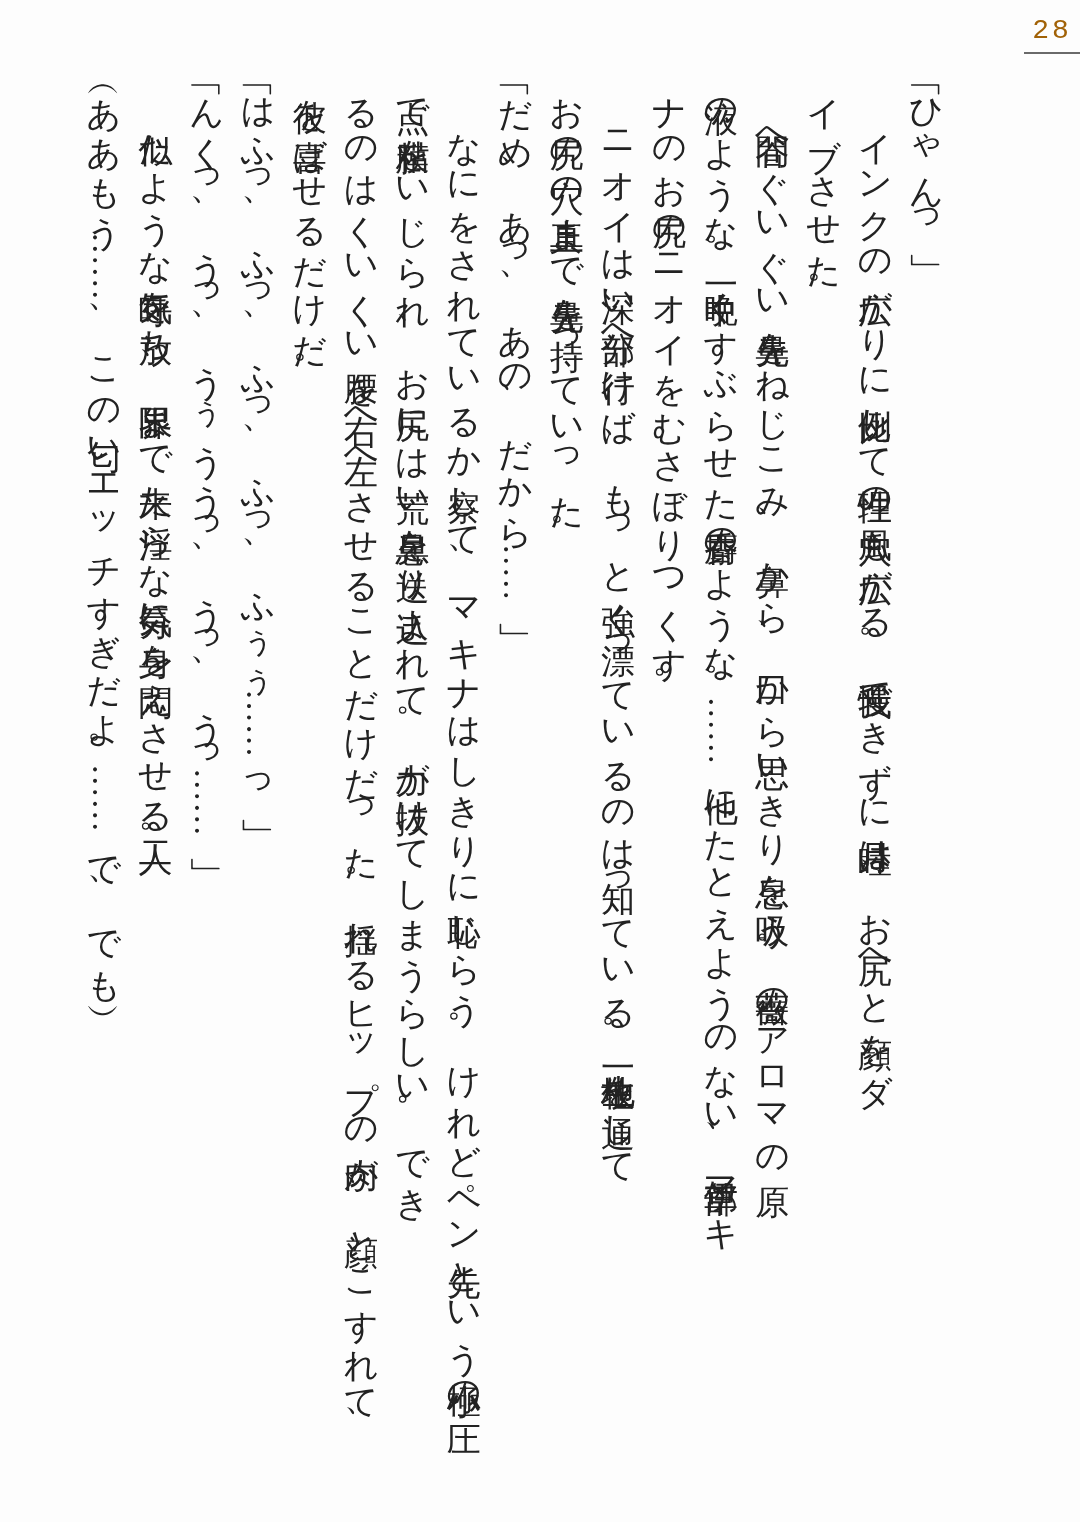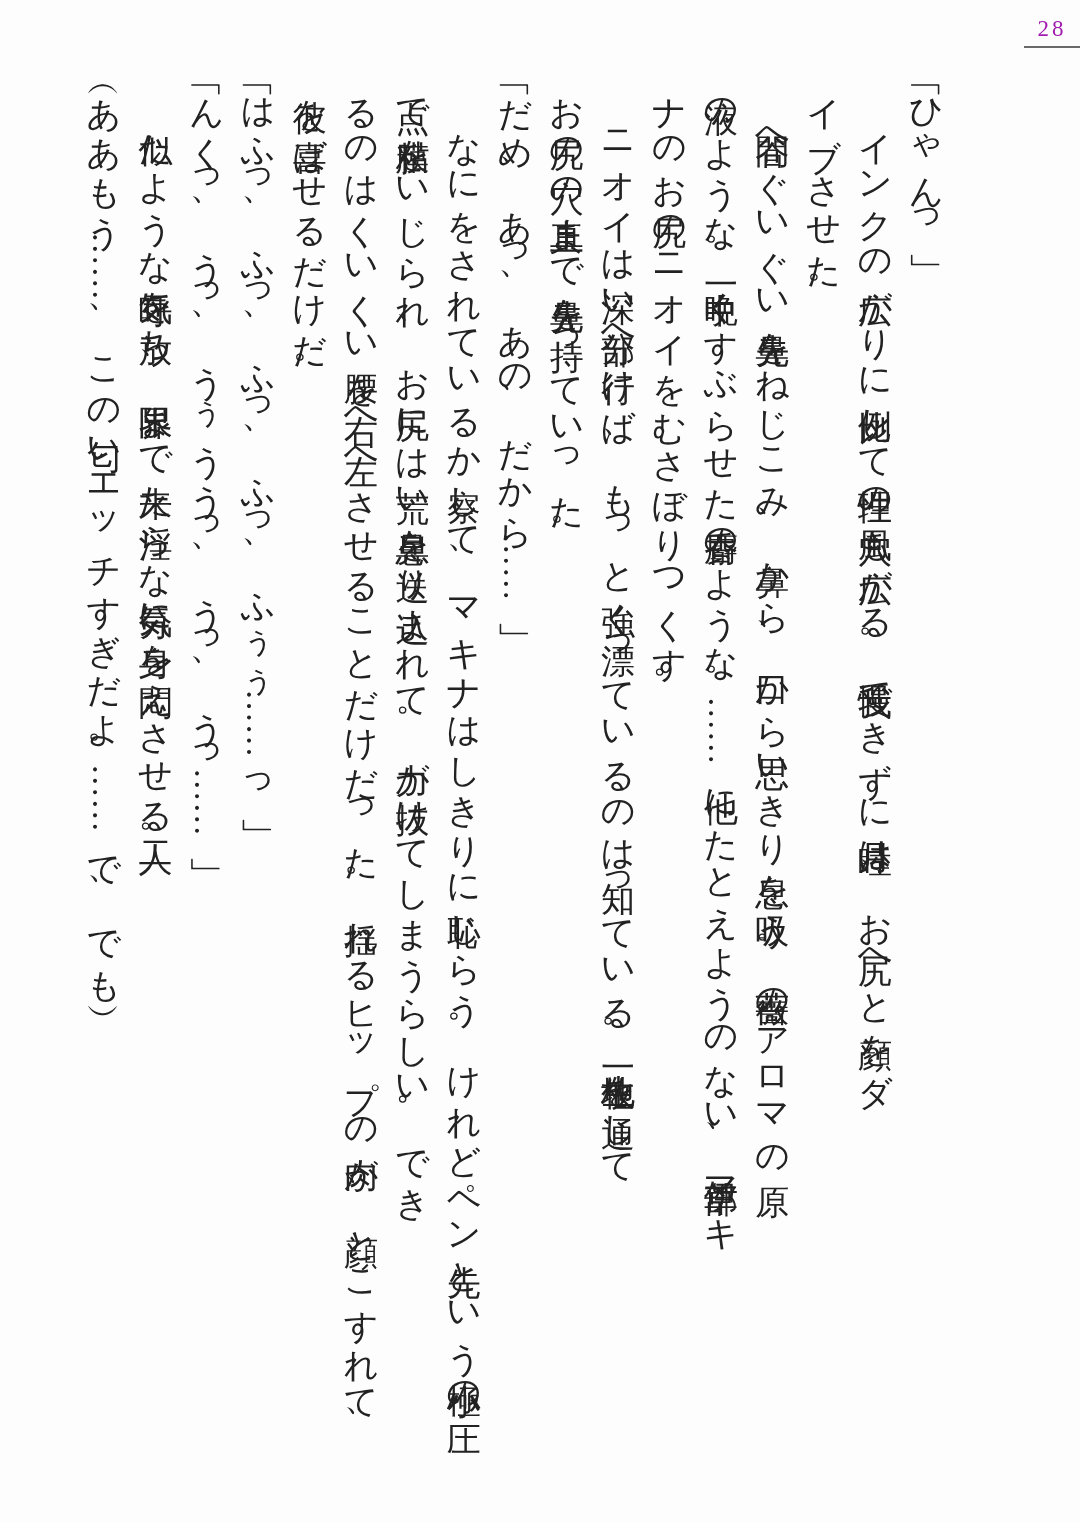--- a/index.html
+++ b/index.html
@@ -23,24 +23,24 @@
   .pagenum-wrap {
     position: absolute;
     top: 16px;
     right: 0;
     width: 56px;
     padding-bottom: 5px;
     border-bottom: 2px solid #6a6a6a;
     text-align: center;
   }
   .pagenum {
-    font-family: Liberation Serif, serif;
-    font-size: 23px;
+    font-family: Liberation Mono, monospace;
+    font-size: 28px;
     letter-spacing: 3px;
-    color: #a21caf;
+    color: #a16207;
     line-height: 1.1;
   }
   
   .vtext {
     position: absolute;
     top: 74px;
     right: 128px;
     height: 1400px;
     writing-mode: vertical-rl;
     text-orientation: mixed;

